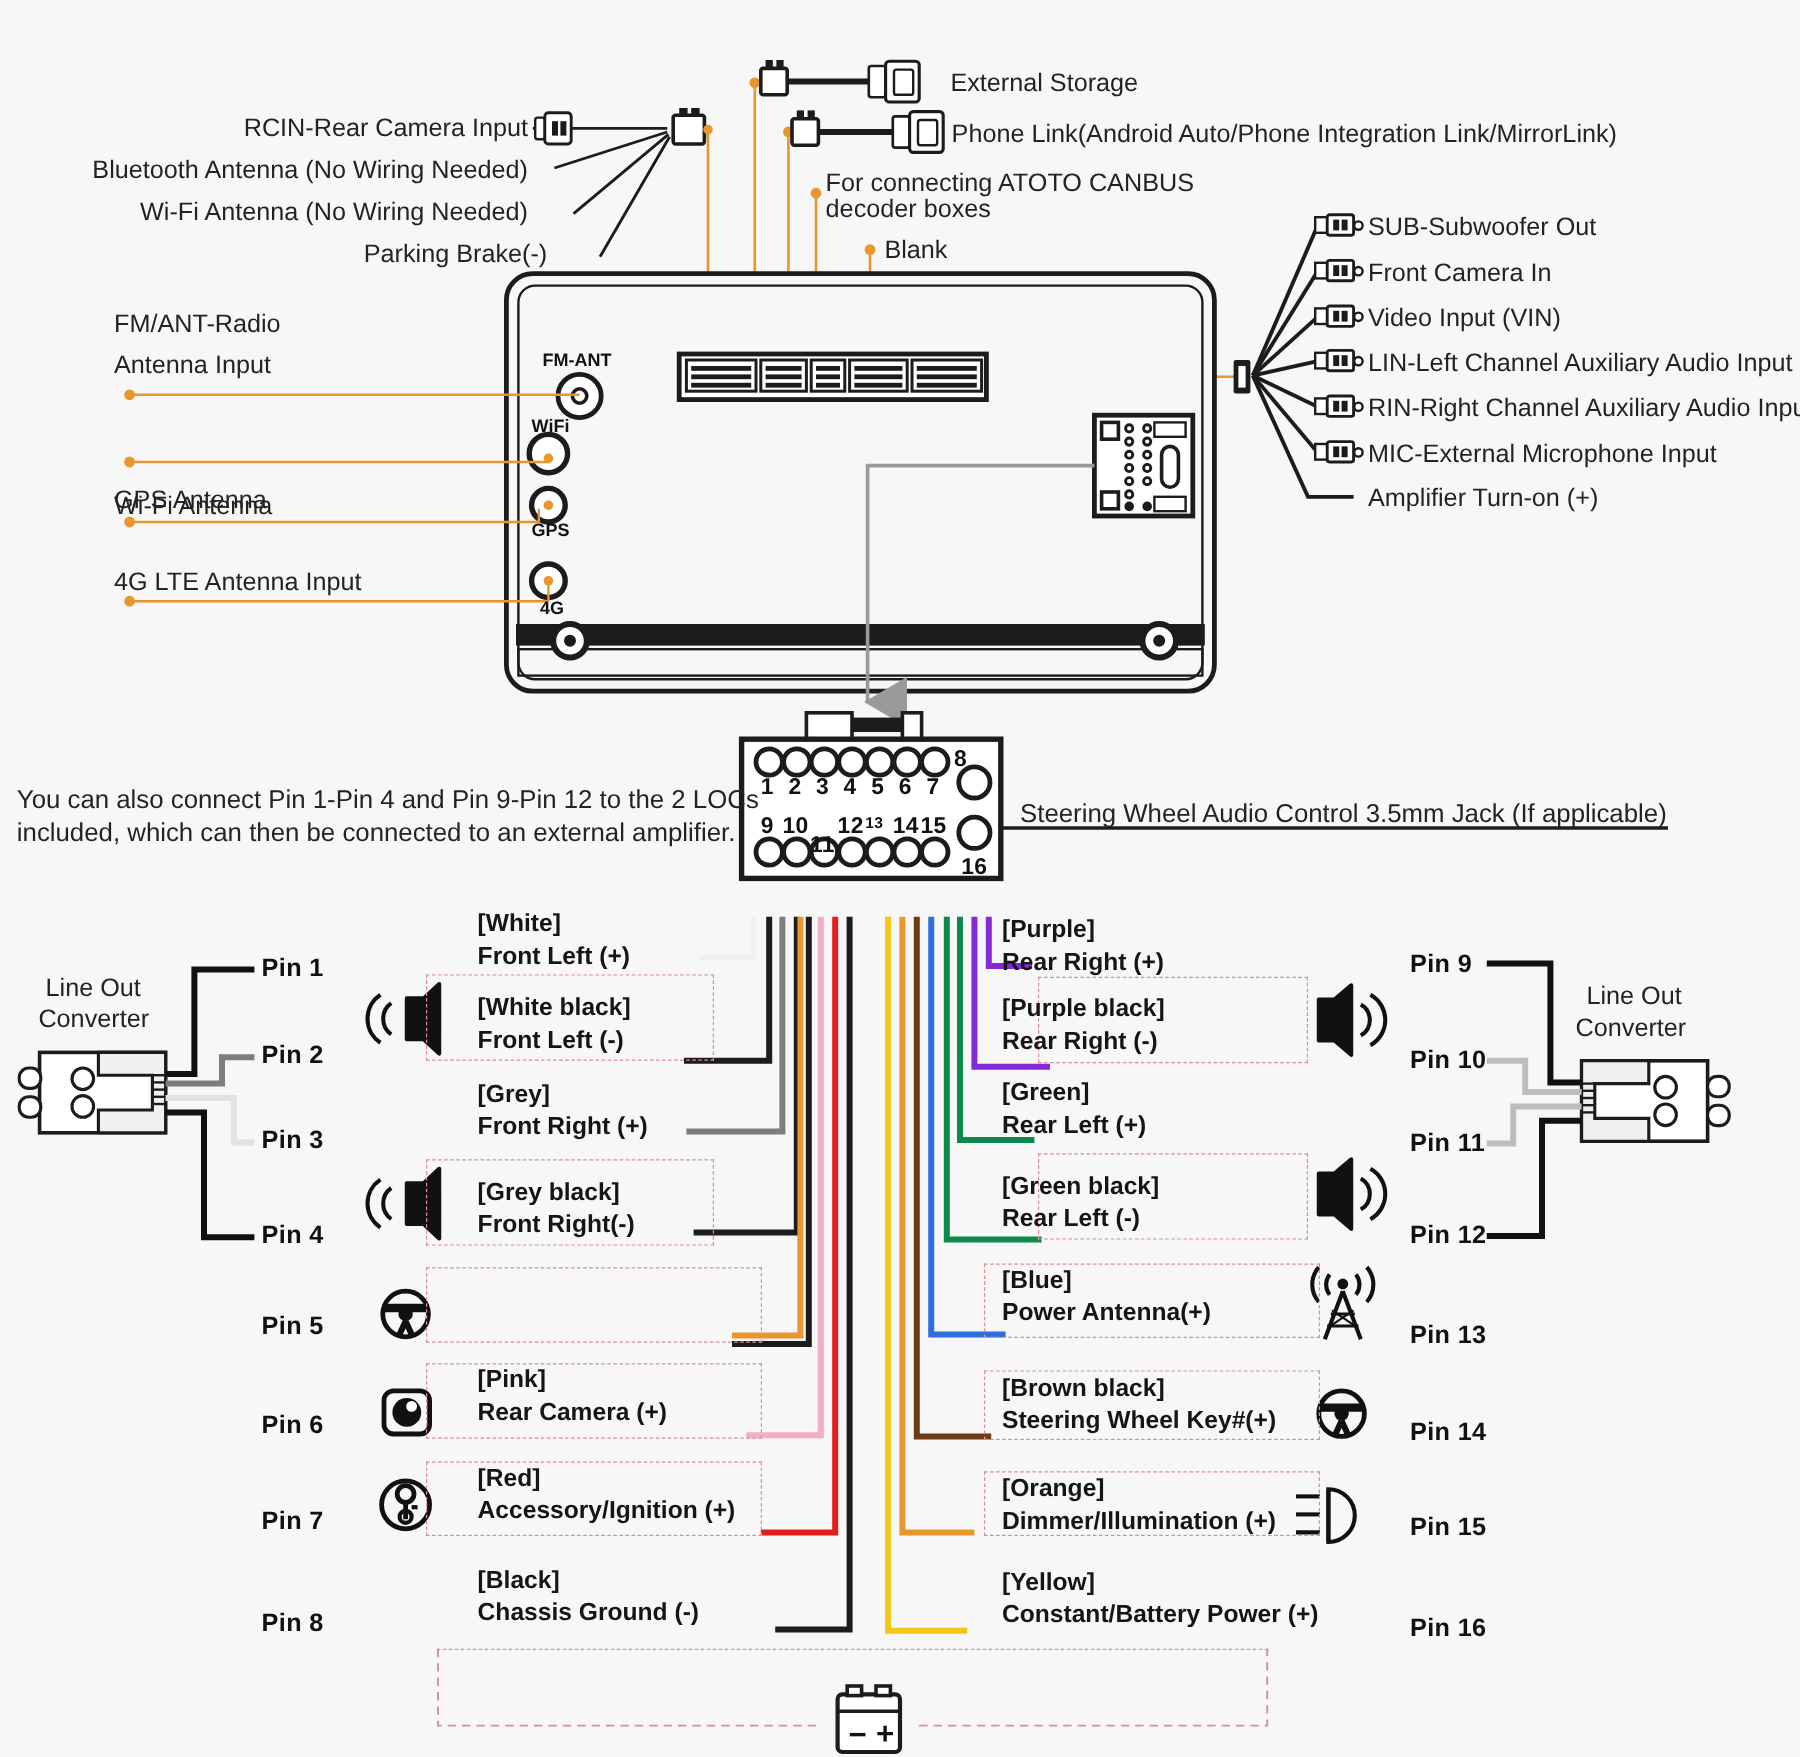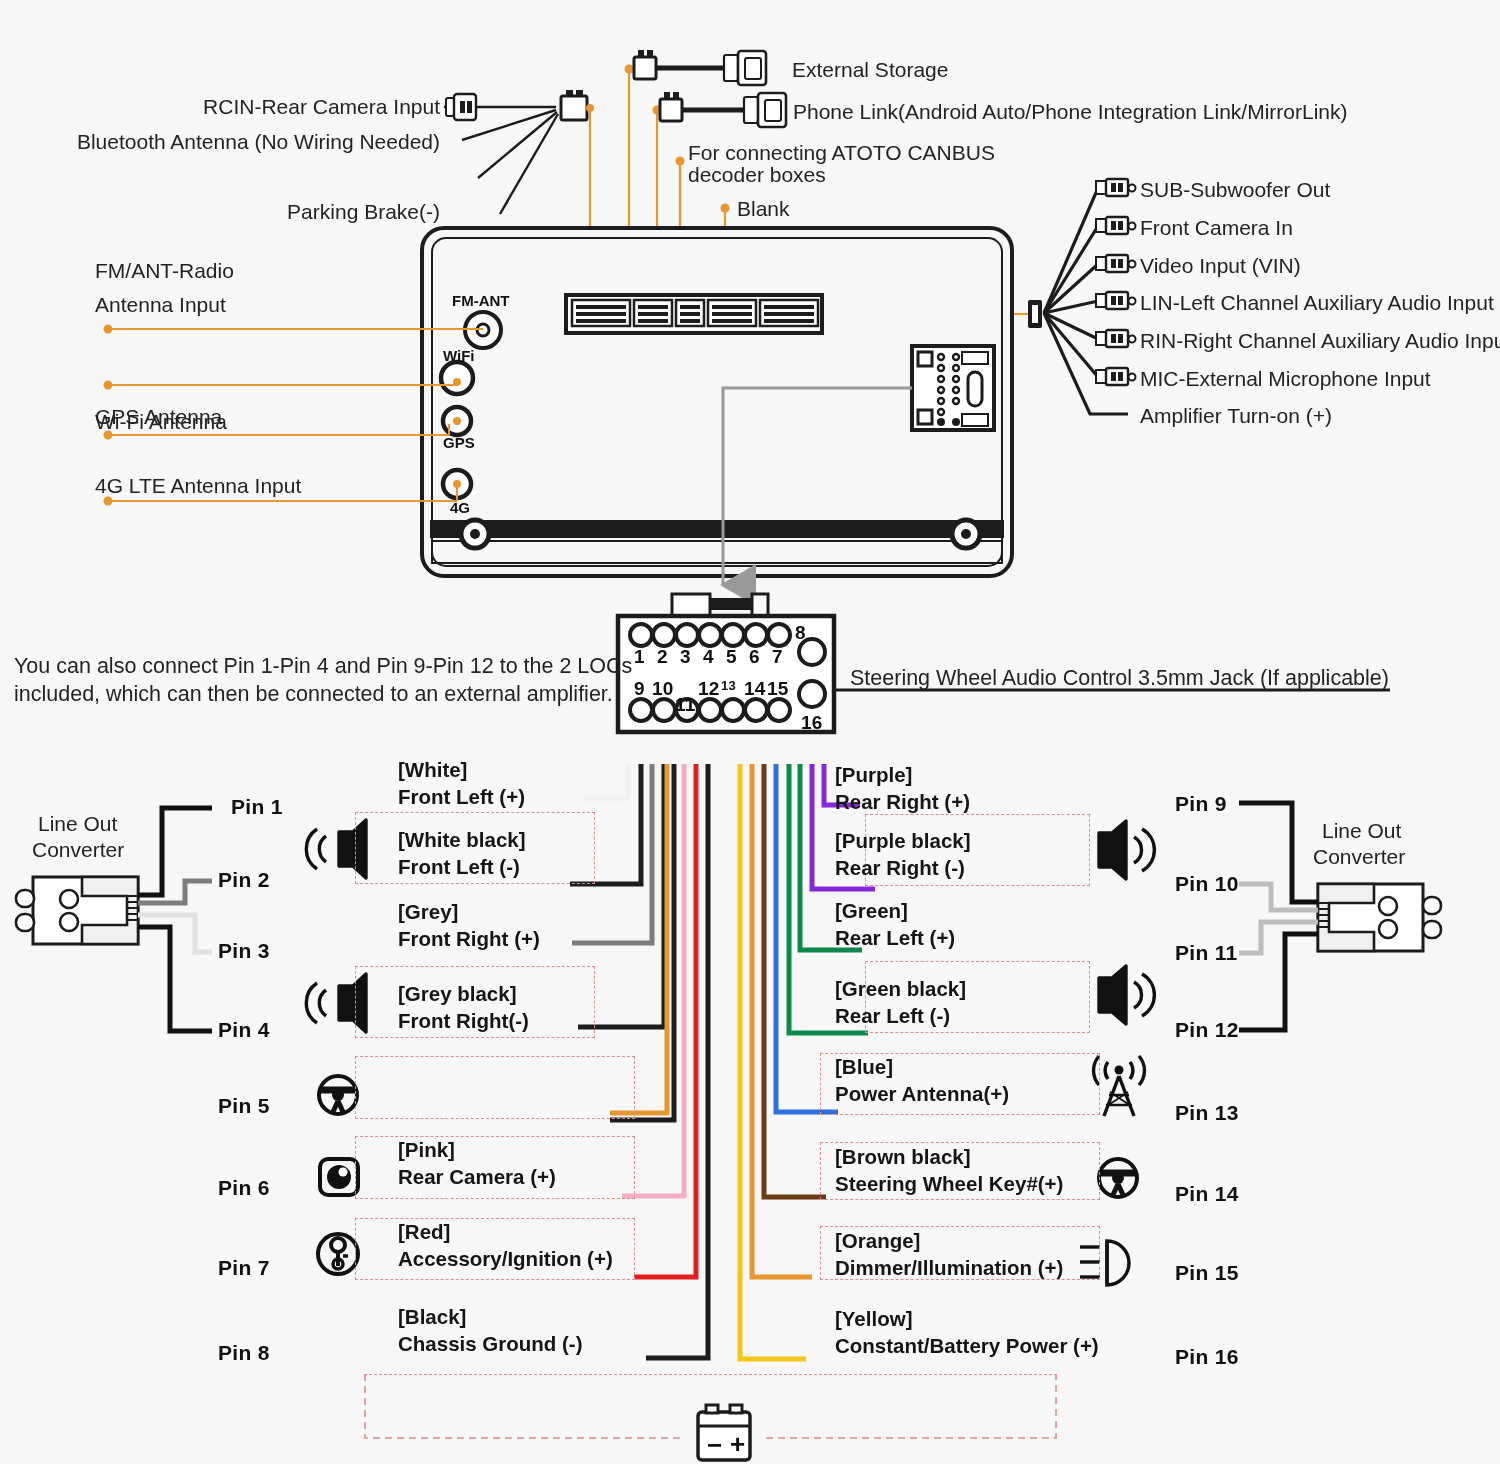--- a/index.html
+++ b/index.html
@@ -471,21 +471,22 @@
   <div class="dashbox" style="left:355px; top:1218px; width:280px; height:62px;"></div>
   <div class="dashbox" style="left:865px; top:814px;  width:225px; height:72px;"></div>
   <div class="dashbox" style="left:865px; top:961px;  width:225px; height:72px;"></div>
   <div class="dashbox" style="left:820px; top:1053px; width:280px; height:62px;"></div>
   <div class="dashbox" style="left:820px; top:1142px; width:280px; height:58px;"></div>
   <div class="dashbox" style="left:820px; top:1226px; width:280px; height:54px;"></div>
   <div class="dashbox" style="left:364px; top:1374px; width:693px; height:64px; border-top-style:dashed; border-left:none; border-right:none; border-bottom:none;"></div>
 
   <div class="lbl r" style="left:0px; top:94px; width:440px;">RCIN-Rear Camera Input</div>
   <div class="lbl r" style="left:0px; top:129px; width:440px;">Bluetooth Antenna (No Wiring Needed)</div>
-  <div class="lbl r" style="left:0px; top:199px; width:440px;">Parking Brake(-)</div>
+  <div class="lbl r" style="left:0px; top:164px; width:440px;">Wi-Fi Antenna (No Wiring Needed)</div>
+  <div class="lbl r" style="left:16px; top:199px; width:440px;">Parking Brake(-)</div>
 
   <div class="lbl" style="left:792px; top:57px;">External Storage</div>
   <div class="lbl" style="left:793px; top:99px;">Phone Link(Android Auto/Phone Integration Link/MirrorLink)</div>
   <div class="lbl" style="left:688px; top:140px;">For connecting ATOTO CANBUS</div>
   <div class="lbl" style="left:688px; top:162px;">decoder boxes</div>
   <div class="lbl" style="left:737px; top:196px;">Blank</div>
 
   <div class="lbl" style="left:95px; top:258px;">FM/ANT-Radio</div>
   <div class="lbl" style="left:95px; top:292px;">Antenna Input</div>
   <div class="lbl" style="left:95px; top:361px;margin-top:48px;">Wi-Fi Antenna</div>
@@ -528,21 +529,21 @@
 
   <div class="note" style="left:14px; top:652px;">You can also connect Pin 1-Pin 4 and Pin 9-Pin 12 to the 2 LOCs</div>
   <div class="note" style="left:14px; top:680px;">included, which can then be connected to an external amplifier.</div>
   <div class="note" style="left:850px; top:664px;">Steering Wheel Audio Control 3.5mm Jack (If applicable)</div>
 
   <div class="lbl" style="left:38px; top:811px;">Line Out</div>
   <div class="lbl" style="left:32px; top:837px;">Converter</div>
   <div class="lbl" style="left:1322px; top:818px;">Line Out</div>
   <div class="lbl" style="left:1313px; top:844px;">Converter</div>
 
-  <div class="pinlbl" style="left:218px; top:795px;margin-left:13px;">Pin 1</div>
+  <div class="pinlbl" style="left:218px; top:795px;">Pin 1</div>
   <div class="pinlbl" style="left:218px; top:868px;">Pin 2</div>
   <div class="pinlbl" style="left:218px; top:939px;">Pin 3</div>
   <div class="pinlbl" style="left:218px; top:1018px;">Pin 4</div>
   <div class="pinlbl" style="left:218px; top:1094px;">Pin 5</div>
   <div class="pinlbl" style="left:218px; top:1176px;">Pin 6</div>
   <div class="pinlbl" style="left:218px; top:1256px;">Pin 7</div>
   <div class="pinlbl" style="left:218px; top:1341px;">Pin 8</div>
 
   <div class="pinlbl" style="left:1175px; top:792px;">Pin 9</div>
   <div class="pinlbl" style="left:1175px; top:872px;">Pin 10</div>

